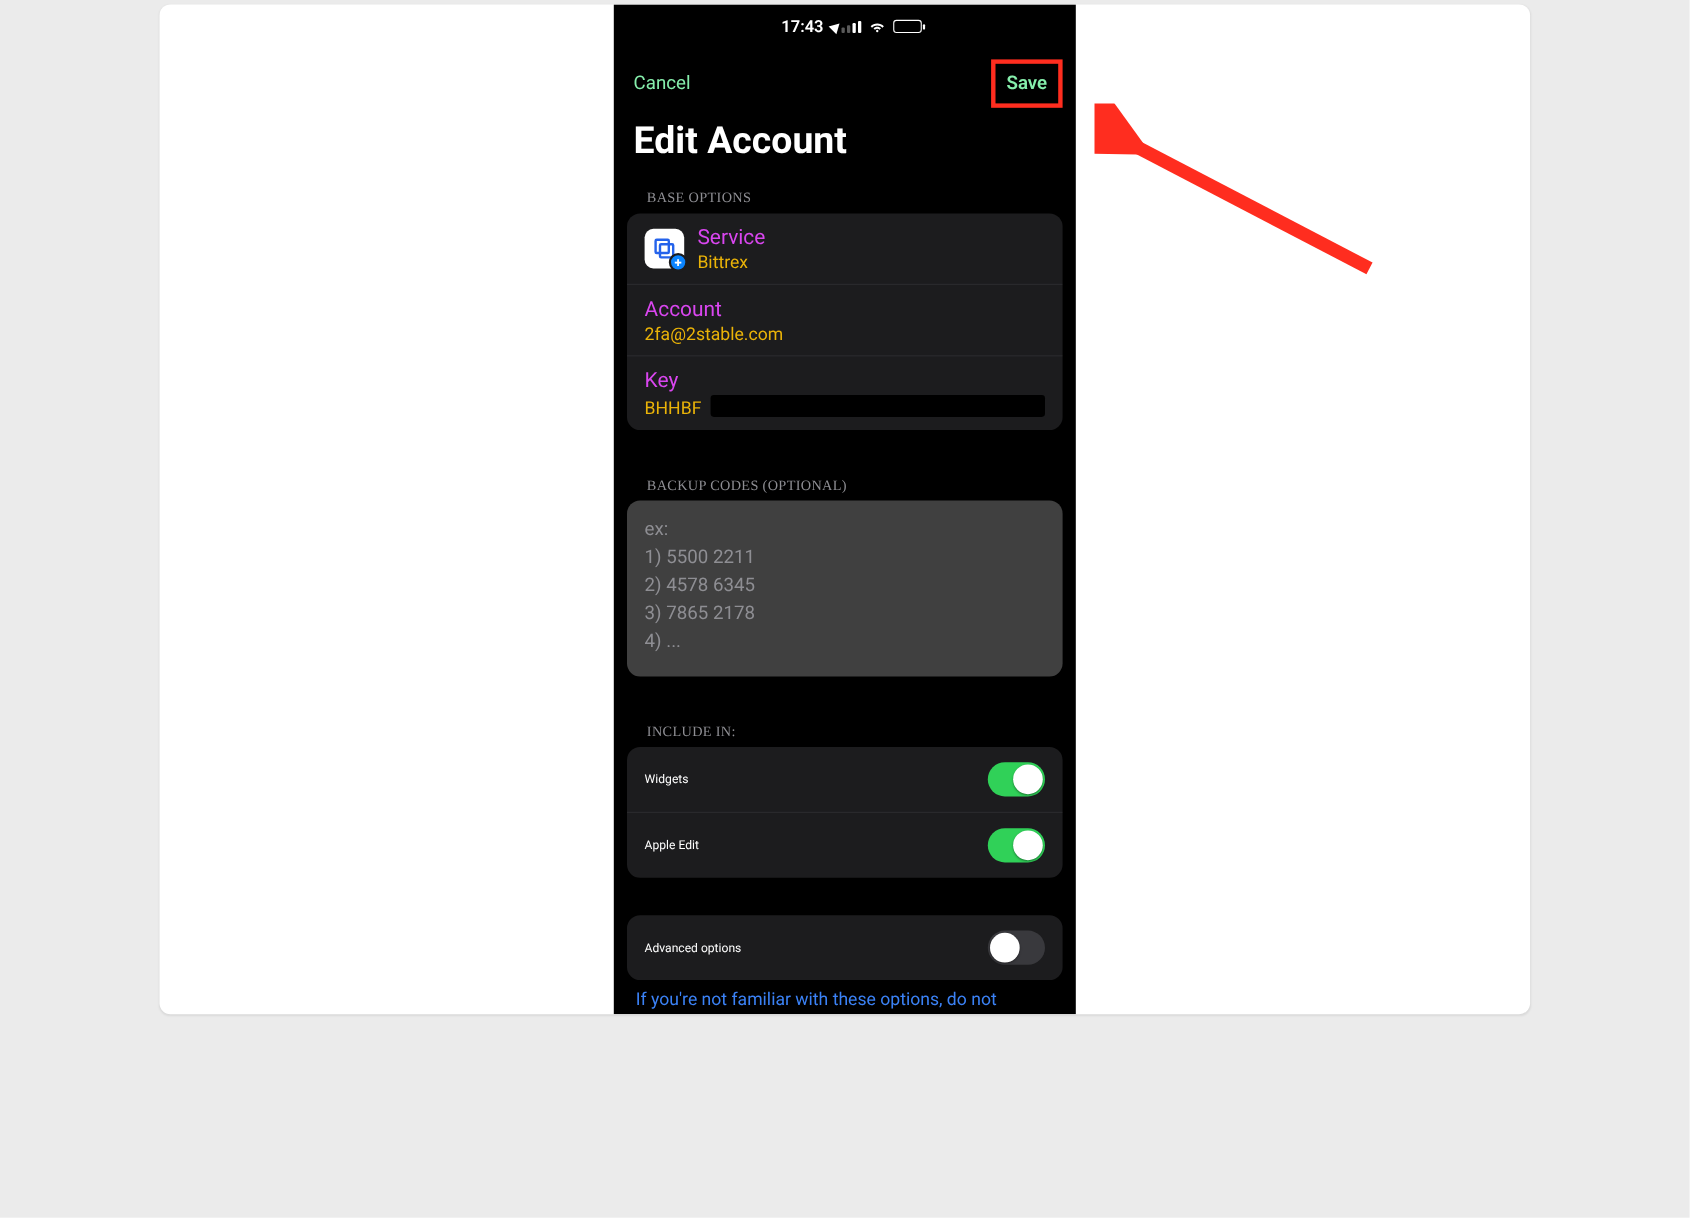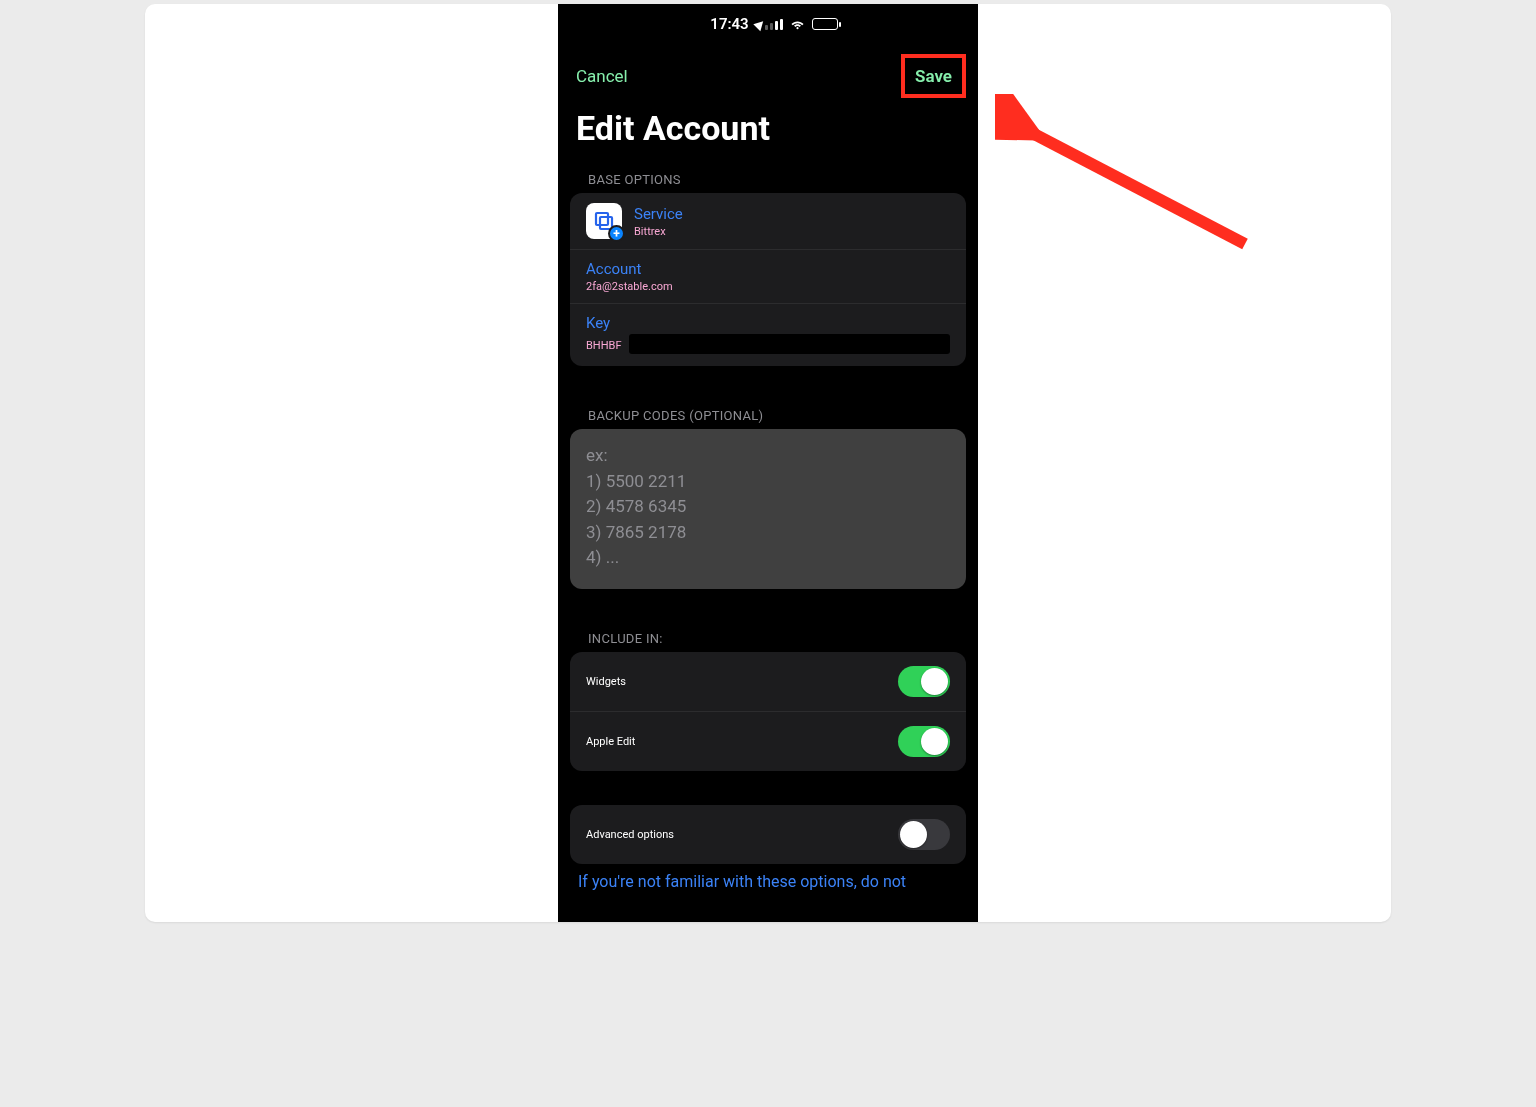--- a/index.html
+++ b/index.html
@@ -87,34 +87,35 @@
       font-size: 34px;
       font-weight: 700;
       padding: 0 18px 16px 18px;
     }
     
     .section-header {
       color: #8e8e93;
       font-size: 13px;
       letter-spacing: .3px;
       padding: 8px 30px 6px 30px;
+      font-family: Liberation Serif, serif;
     }
     .group {
       background: #1c1c1e;
       margin: 0 12px;
       border-radius: 12px;
       overflow:hidden;
     }
     .row {
       padding: 10px 16px;
       border-bottom: 1px solid #2c2c2e;
     }
     .row:last-child { border-bottom:none; }
-    .row .label { color:#3b82f6; font-size:15px; margin-bottom:2px; }
-    .row .value { color:#f9a8d4; font-size:11px; }
+    .row .label { color:#d946ef; font-size:19px; margin-bottom:2px; }
+    .row .value { color:#eab308; font-size:16px; }
     .service-row { display:flex; align-items:center; gap:12px; }
     .service-icon {
       width:36px; height:36px; border-radius:8px; background:#fff;
       display:flex; align-items:center; justify-content:center; position:relative;
     }
     .service-icon svg { width:24px; height:24px; }
     .service-icon .plus-badge {
       position:absolute; bottom:-3px; right:-3px; width:17px; height:17px;
       background:#0a84ff; border-radius:50%; border:2px solid #1c1c1e;
       display:flex; align-items:center; justify-content:center;

